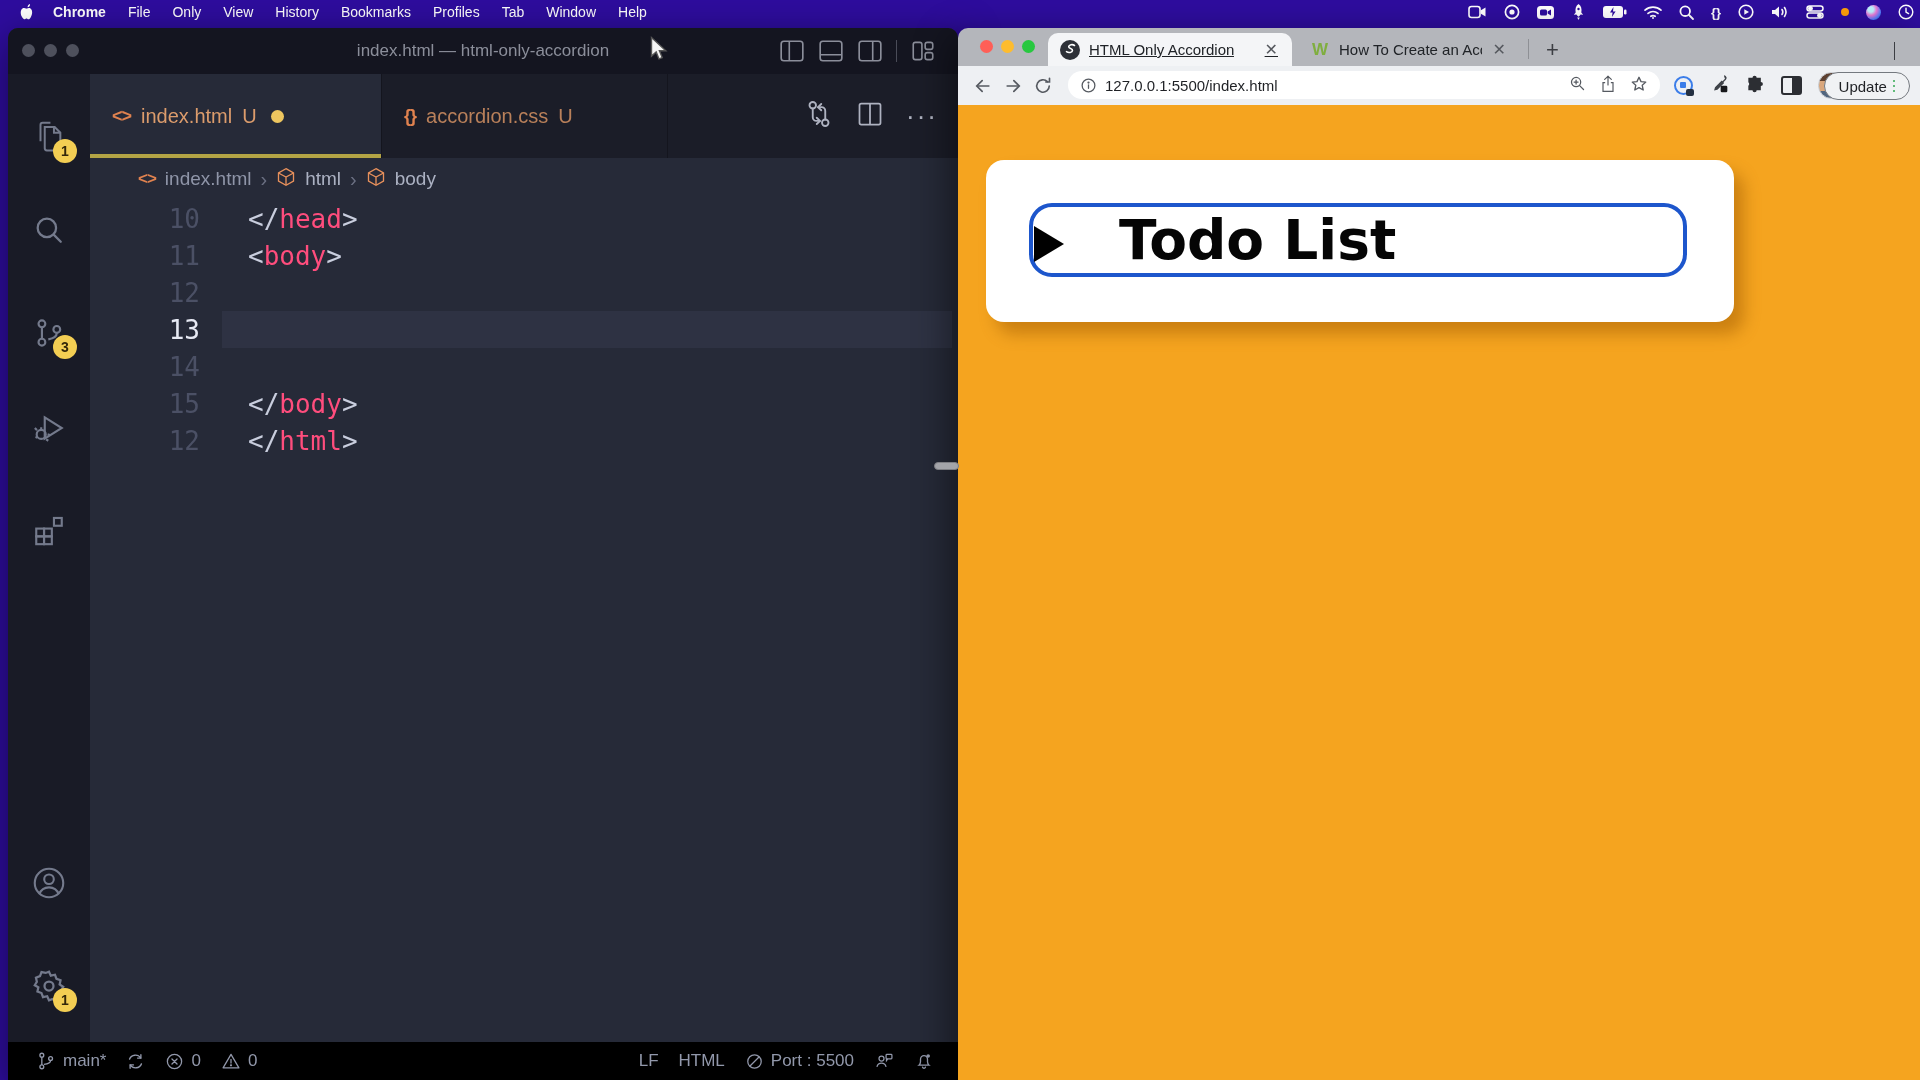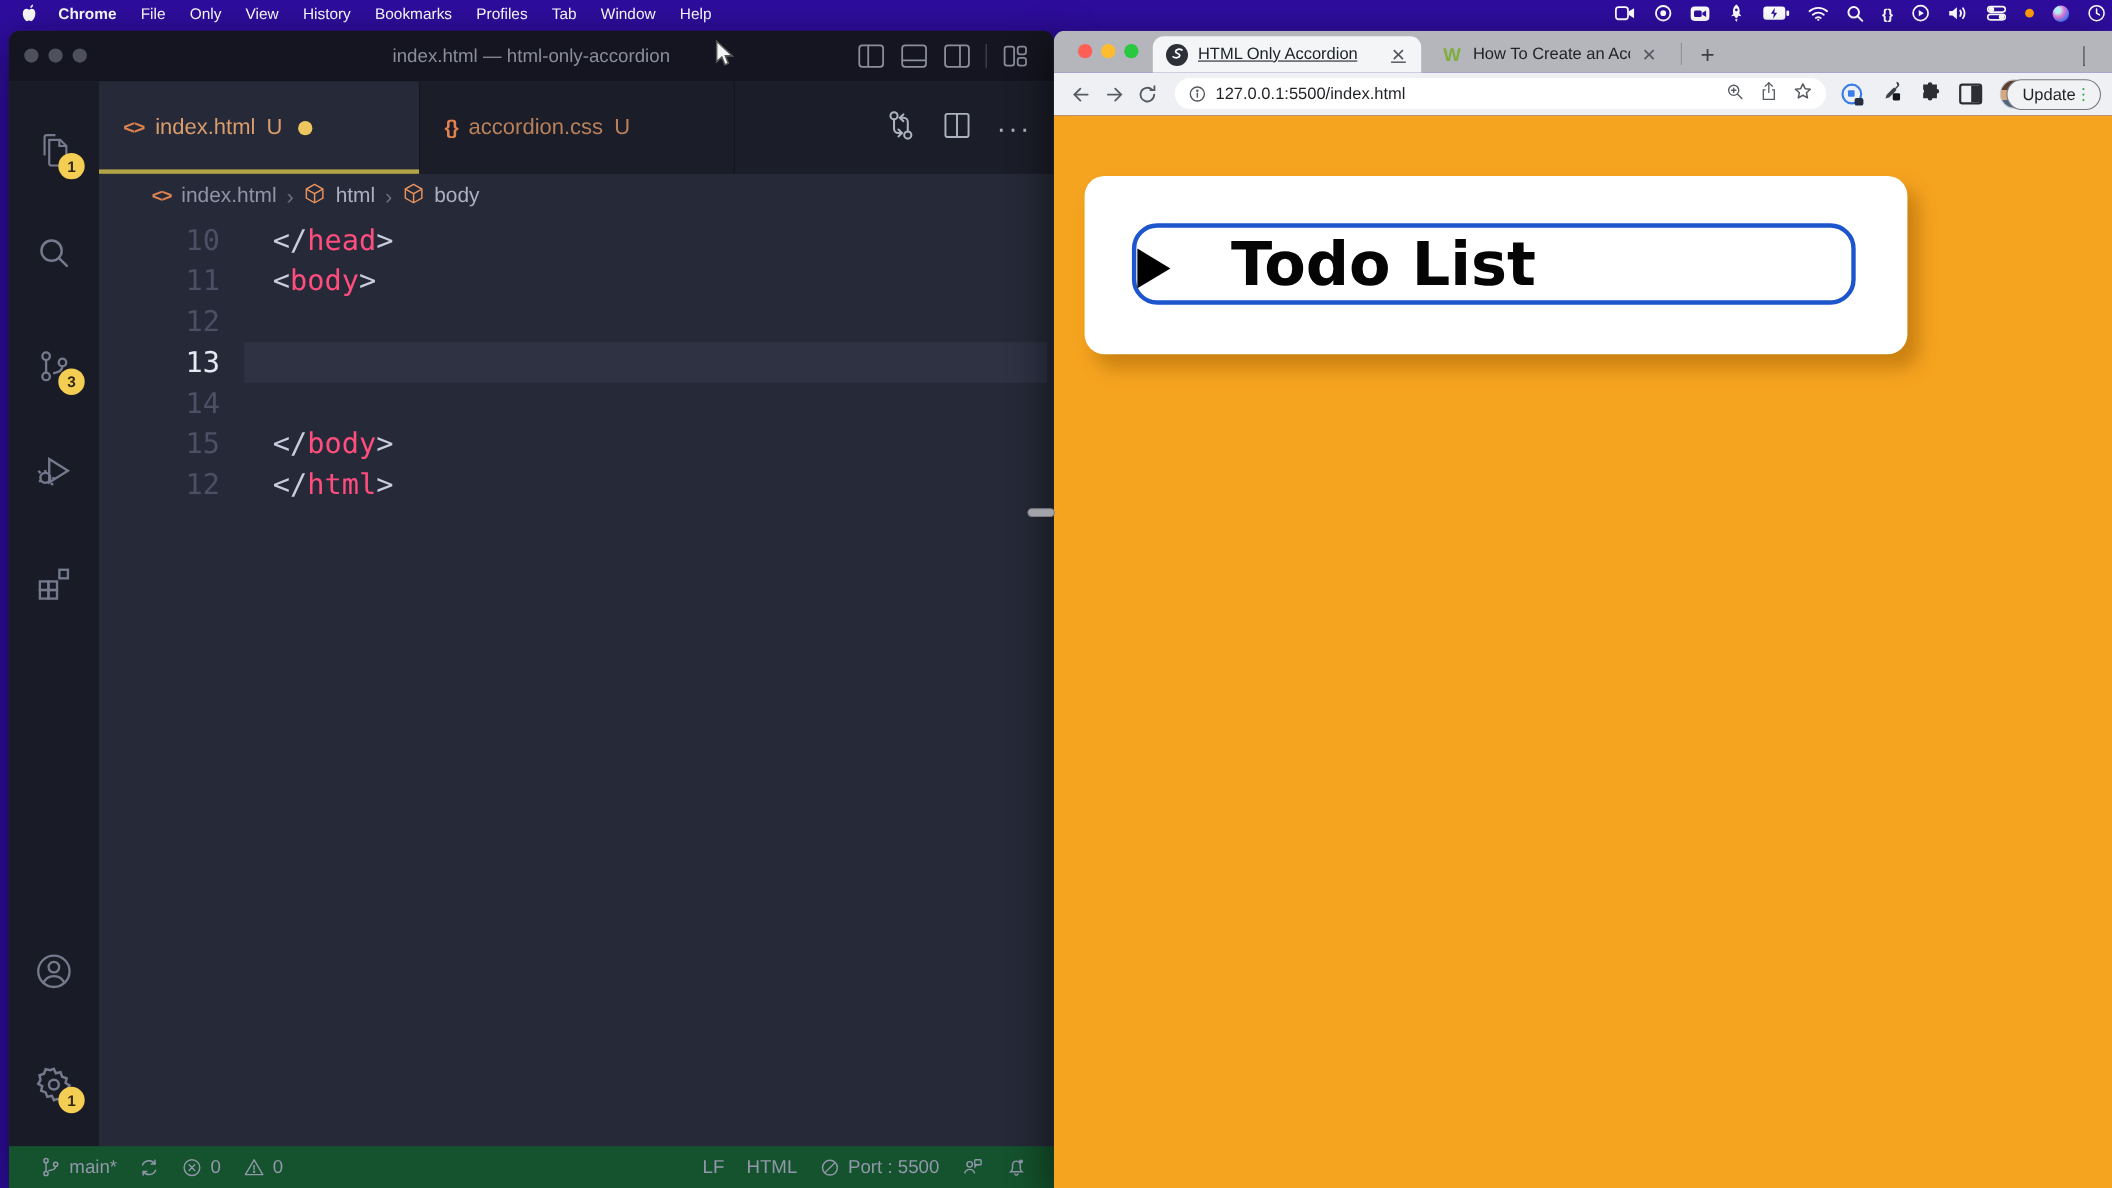--- a/index.html
+++ b/index.html
@@ -60,21 +60,21 @@
   .code{position:absolute;left:0;top:126px;right:0;bottom:0;
         font-family:"DejaVu Sans Mono",monospace;font-size:26px;margin-left:20px;}
   .code-line{position:relative;height:37px;display:flex;align-items:center;}
   .code-line .ln{width:90px;text-align:right;color:#4b5065;z-index:1;}
   .code-line .ltext{padding-left:48px;z-index:1;white-space:pre;}
   .code-line.active .ln{color:#e6e9f3;}
   .code-line.active::before{content:"";position:absolute;left:112px;right:6px;top:0;bottom:0;background:#2e3243;}
   .seg-p{color:#c9cede;}
   .seg-t{color:#ff4d7d;}
 
-  .vs-statusbar{position:absolute;left:0;bottom:0;width:100%;height:38px;background:#14532d;
+  .vs-statusbar{position:absolute;left:0;bottom:0;width:100%;height:38px;background:#000000;
                 color:#9298ab;font-size:17px;display:flex;align-items:center;}
   .sb-item{display:flex;align-items:center;gap:7px;padding:0 10px;height:100%;cursor:pointer;}
   .sb-left{display:flex;align-items:center;margin-left:18px;}
   .sb-right{position:absolute;right:14px;top:0;height:100%;display:flex;align-items:center;}
 
   
   .chrome{position:absolute;left:958px;top:28px;width:962px;height:1052px;
           border-radius:10px 0 0 0;overflow:hidden;box-shadow:-8px 8px 36px rgba(0,0,0,.45);}
   .tabstrip{position:absolute;left:0;top:0;width:100%;height:38px;background:#b4b6bb;}
   .clights{position:absolute;left:22px;top:12px;display:flex;gap:8px;}

